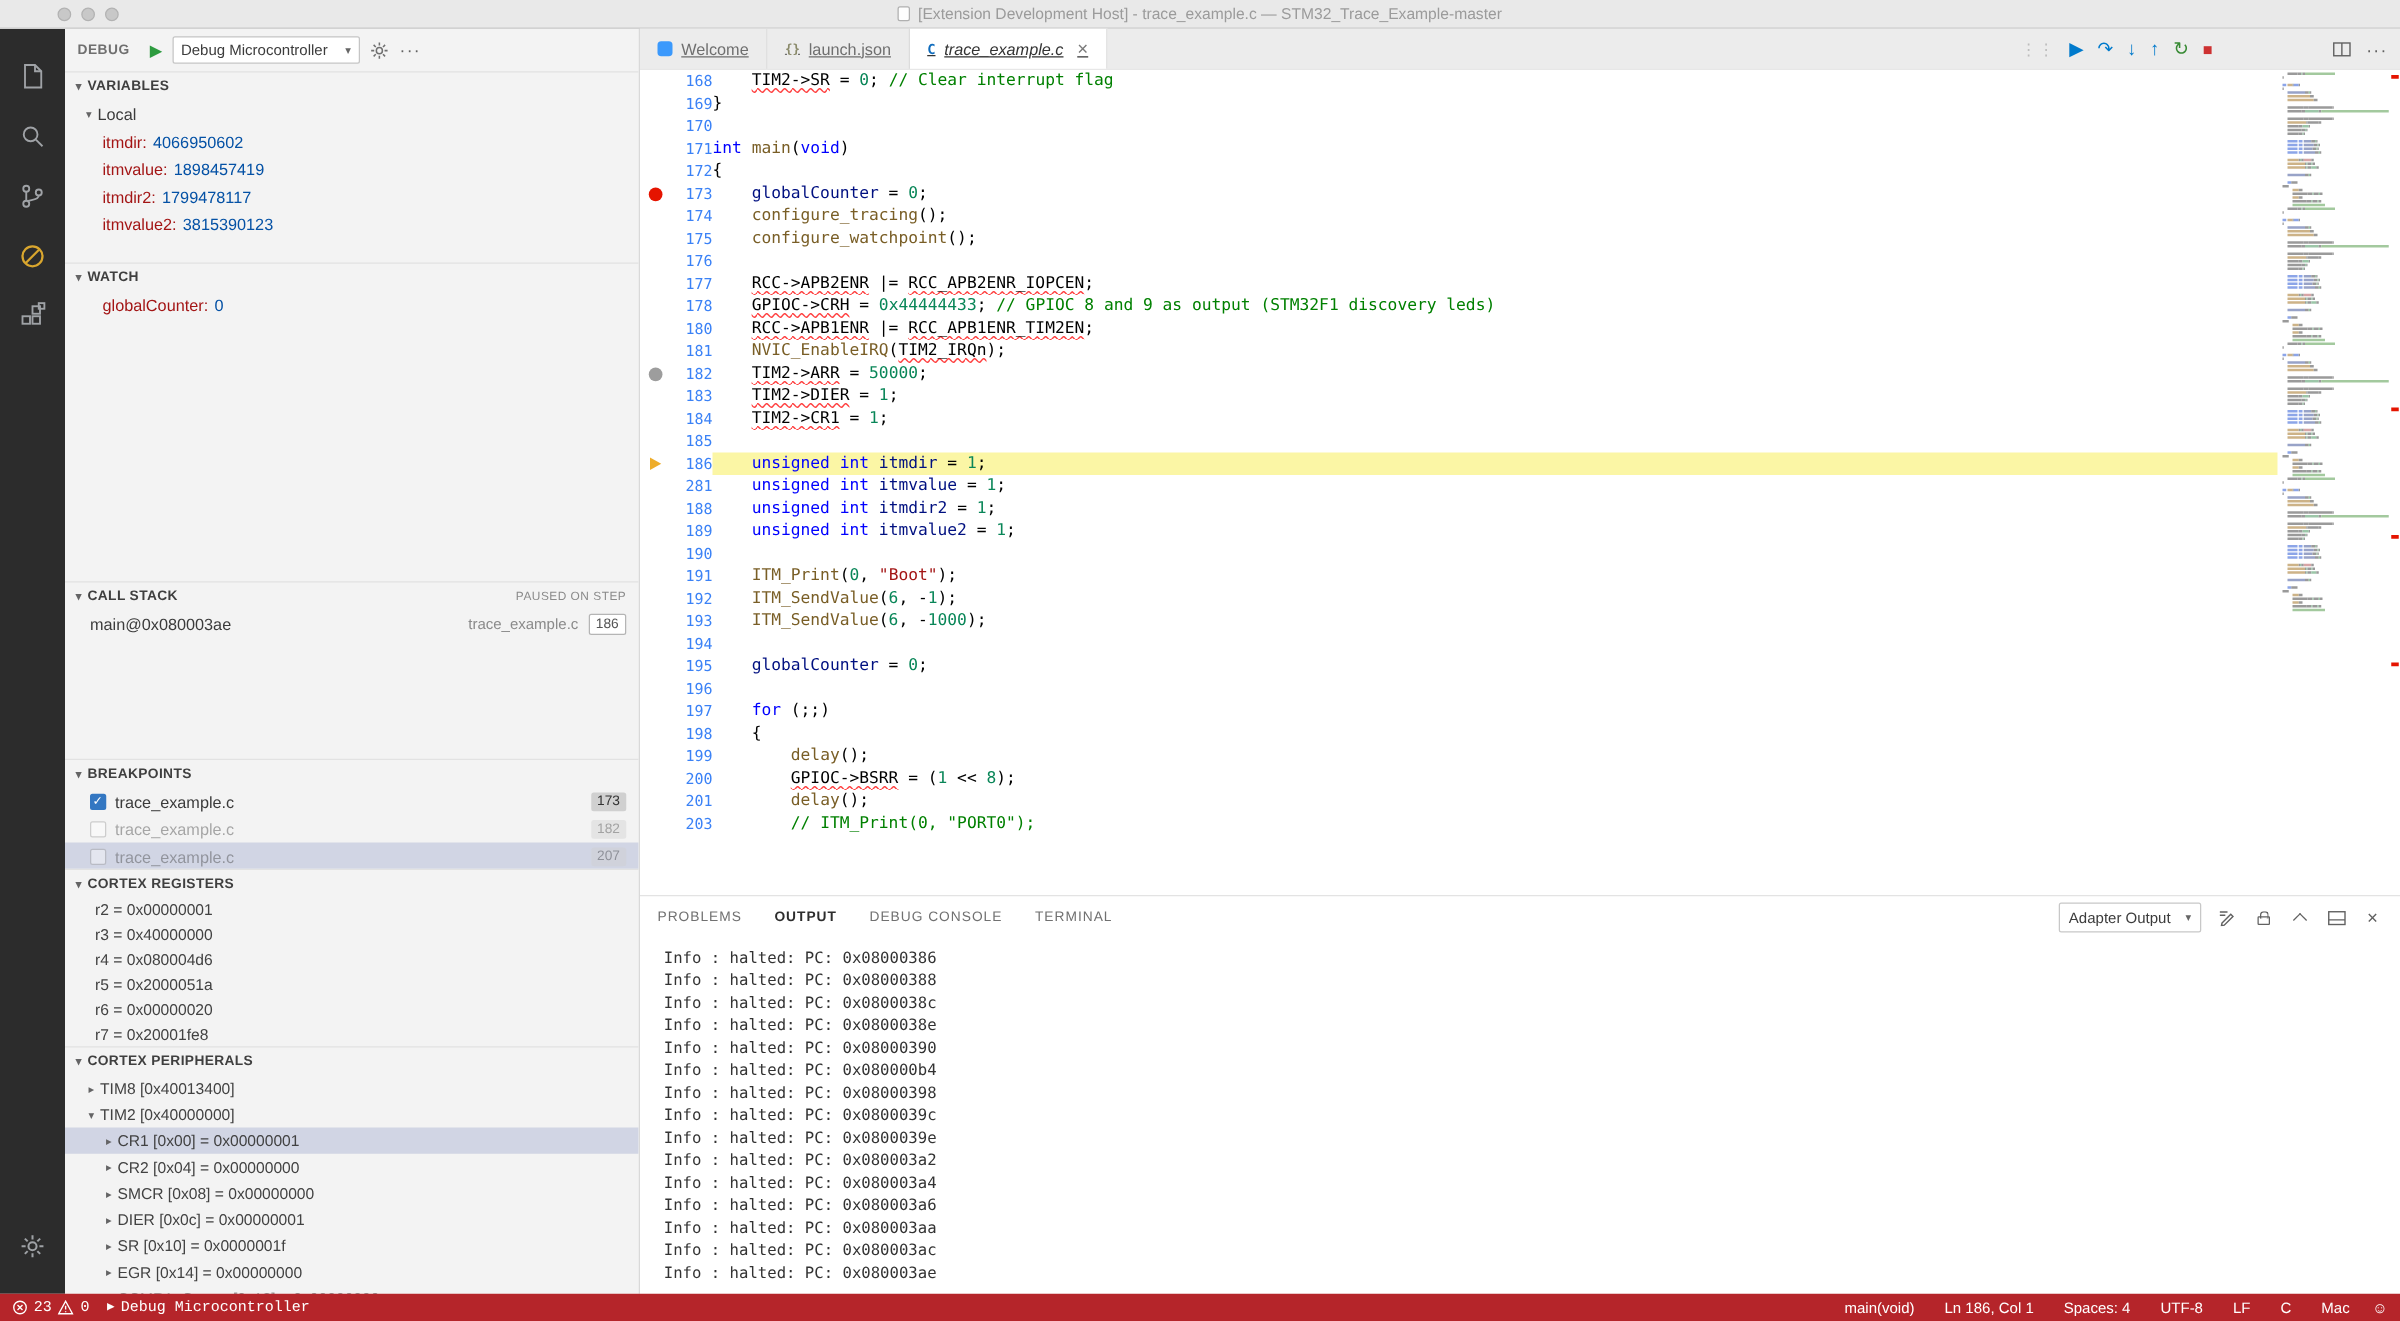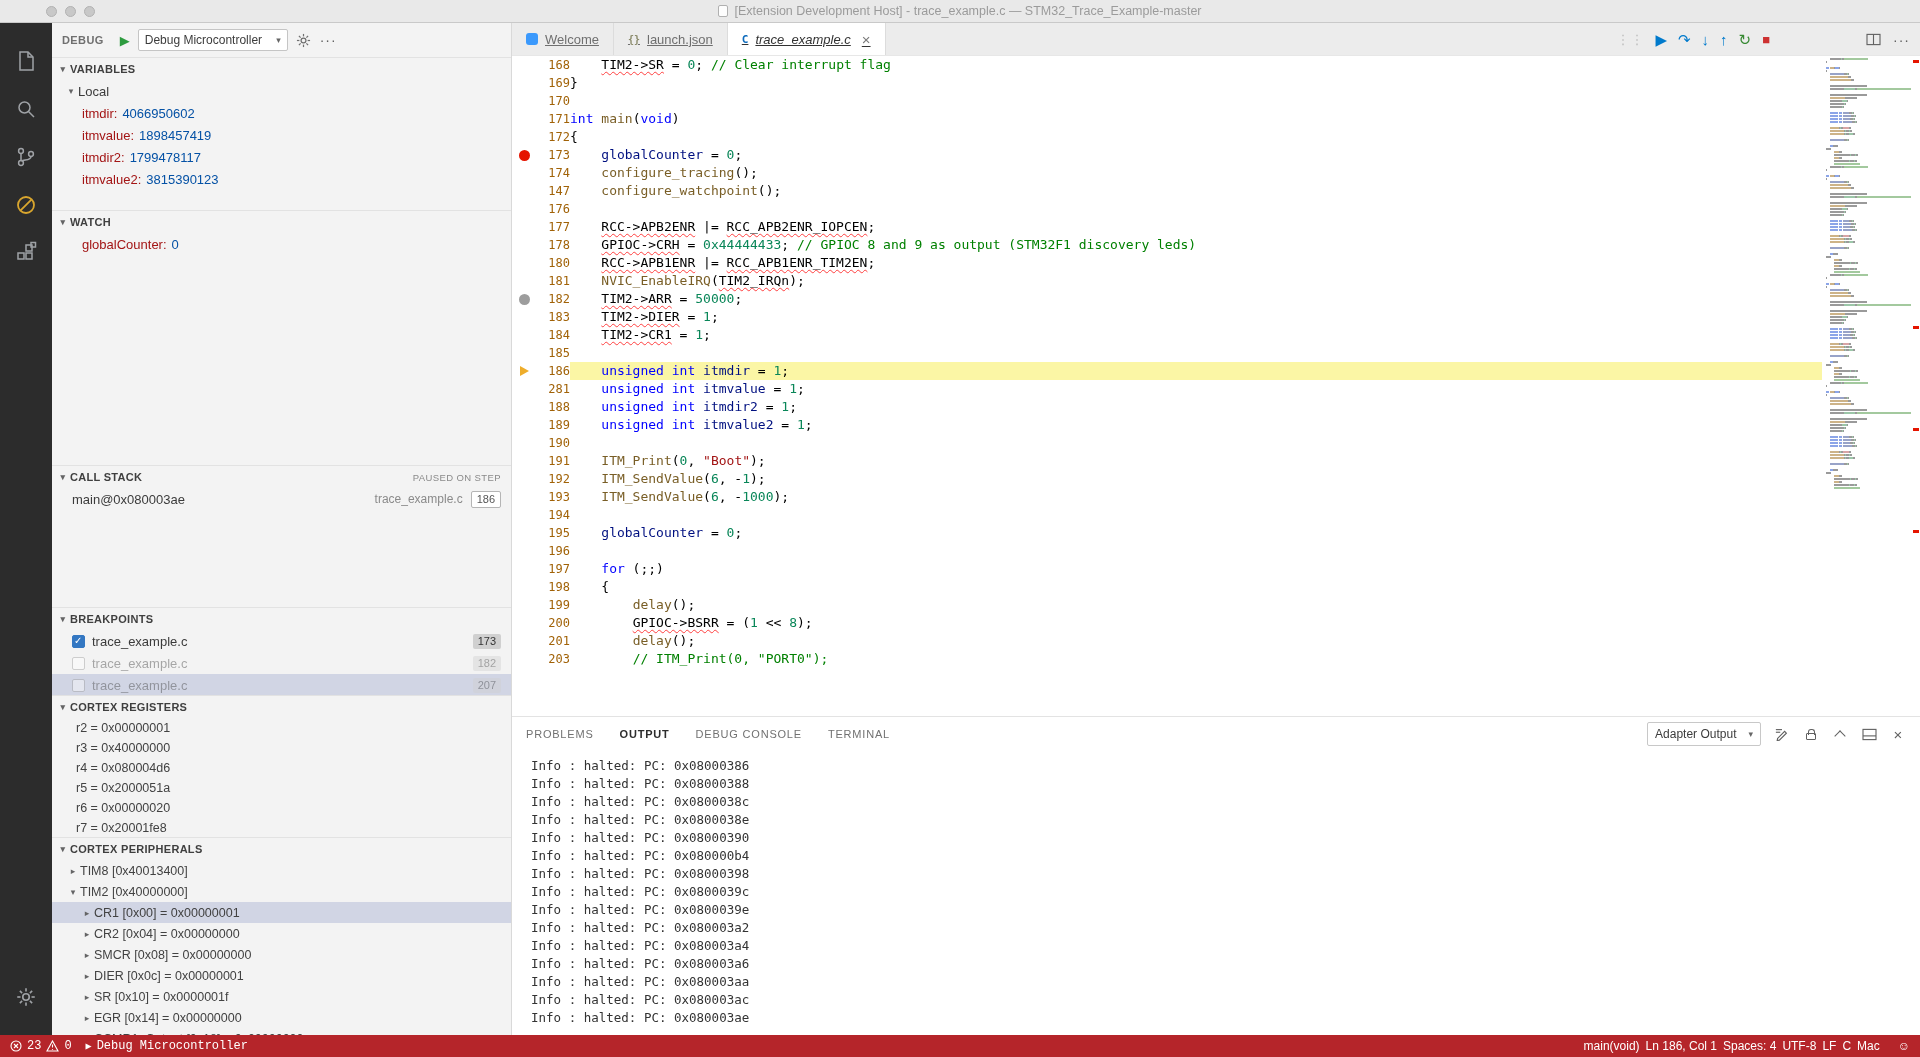--- a/index.html
+++ b/index.html
@@ -76,21 +76,21 @@
   .dc-green { color:#388a34; }
   .dc-red { color:#cd3131; font-size:13px; }
   .tabbar-right { position:absolute; right:10px; top:0; height:33px; display:flex; align-items:center; gap:12px; color:#616161; }
 
   .editor-body { flex:1; position:relative; overflow:hidden; min-height:0; }
   .code-line { display:flex; height:18px; }
   .glyph { width:24px; flex:none; display:flex; align-items:center; justify-content:center; }
   .bp-dot { width:11px; height:11px; border-radius:50%; background:#e51400; }
   .bp-dot.disabled { background:#9d9d9d; }
   .cur-arrow { width:0; height:0; border-left:9px solid #eead2b; border-top:5px solid transparent; border-bottom:5px solid transparent; }
-  .lnum { width:34px; flex:none; text-align:right; font:12px/18px "DejaVu Sans Mono",monospace; color:#a16207; }
+  .lnum { width:34px; flex:none; text-align:right; font:12px/18px "DejaVu Sans Mono",monospace; color:#3b82f6; }
   .ctext { flex:1; white-space:pre; font:13px/18px "DejaVu Sans Mono",monospace; color:#000; }
   .current-line .ctext { background:#fbf6a5; }
   .tk-t { color:#000; }
   .tk-k { color:#0000ff; }
   .tk-n { color:#098658; }
   .tk-s { color:#a31515; }
   .tk-c { color:#008000; }
   .tk-f { color:#795e26; }
   .tk-v { color:#001080; }
   .tk-err { color:#000; text-decoration:underline wavy #ff4040 1px; text-underline-offset:2px; }
@@ -115,21 +115,21 @@
   .lock-body::before { content:""; position:absolute; top:-5px; left:1px; width:5px; height:5px; border:1.3px solid #616161; border-bottom:none; border-radius:3px 3px 0 0; }
   .chev-up { width:8px; height:8px; border-left:1.6px solid #616161; border-top:1.6px solid #616161; transform:rotate(45deg); margin-top:4px; }
   .x-glyph { font-size:15px; }
   .panel-content { flex:1; overflow:hidden; padding:6px 0 0 19px; }
   .out-line { height:18px; white-space:pre; font:12.5px/18px "DejaVu Sans Mono",monospace; color:#333; }
 
   
   .statusbar { height:22px; flex:none; background:#b5252a; color:#fff; display:flex; align-items:center; font-size:12px; padding:0 10px; }
   .sb-left { display:flex; align-items:center; gap:14px;font-family:Liberation Mono, monospace; }
   .sb-group { display:flex; align-items:center; gap:5px; cursor:pointer; }
-  .sb-right { margin-left:auto; display:flex; align-items:flex-start; gap:6px;padding-left:32px; }
+  .sb-right { margin-left:auto; display:flex; align-items:flex-start; gap:24px;padding-left:32px; }
   .sb-item { cursor:pointer; }
   .sb-play { font-size:10px; }
   svg.icon { display:block; }
 </style>
 </head>
 <body>
 
 <div class="window">
 
   <div class="titlebar">
@@ -434,21 +434,21 @@
               <span class="lnum">173</span>
               <span class="ctext"><span class="tk-t">    </span><span class="tk-v">globalCounter</span><span class="tk-t"> = </span><span class="tk-n">0</span><span class="tk-t">;</span></span>
             </div>
             <div class="code-line">
               <span class="glyph"></span>
               <span class="lnum">174</span>
               <span class="ctext"><span class="tk-t">    </span><span class="tk-f">configure_tracing</span><span class="tk-t">();</span></span>
             </div>
             <div class="code-line">
               <span class="glyph"></span>
-              <span class="lnum">147</span>
+              <span class="lnum">175</span>
               <span class="ctext"><span class="tk-t">    </span><span class="tk-f">configure_watchpoint</span><span class="tk-t">();</span></span>
             </div>
             <div class="code-line">
               <span class="glyph"></span>
               <span class="lnum">176</span>
               <span class="ctext"></span>
             </div>
             <div class="code-line">
               <span class="glyph"></span>
               <span class="lnum">177</span>

